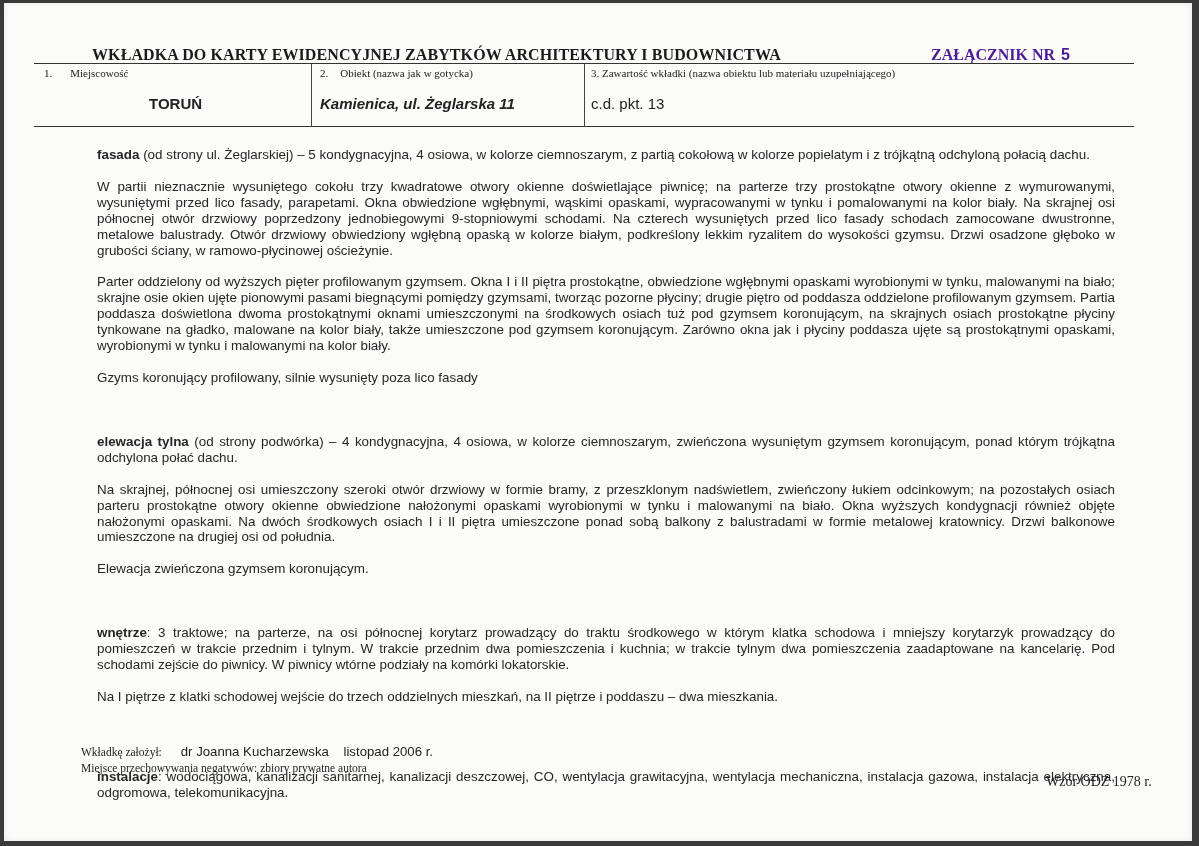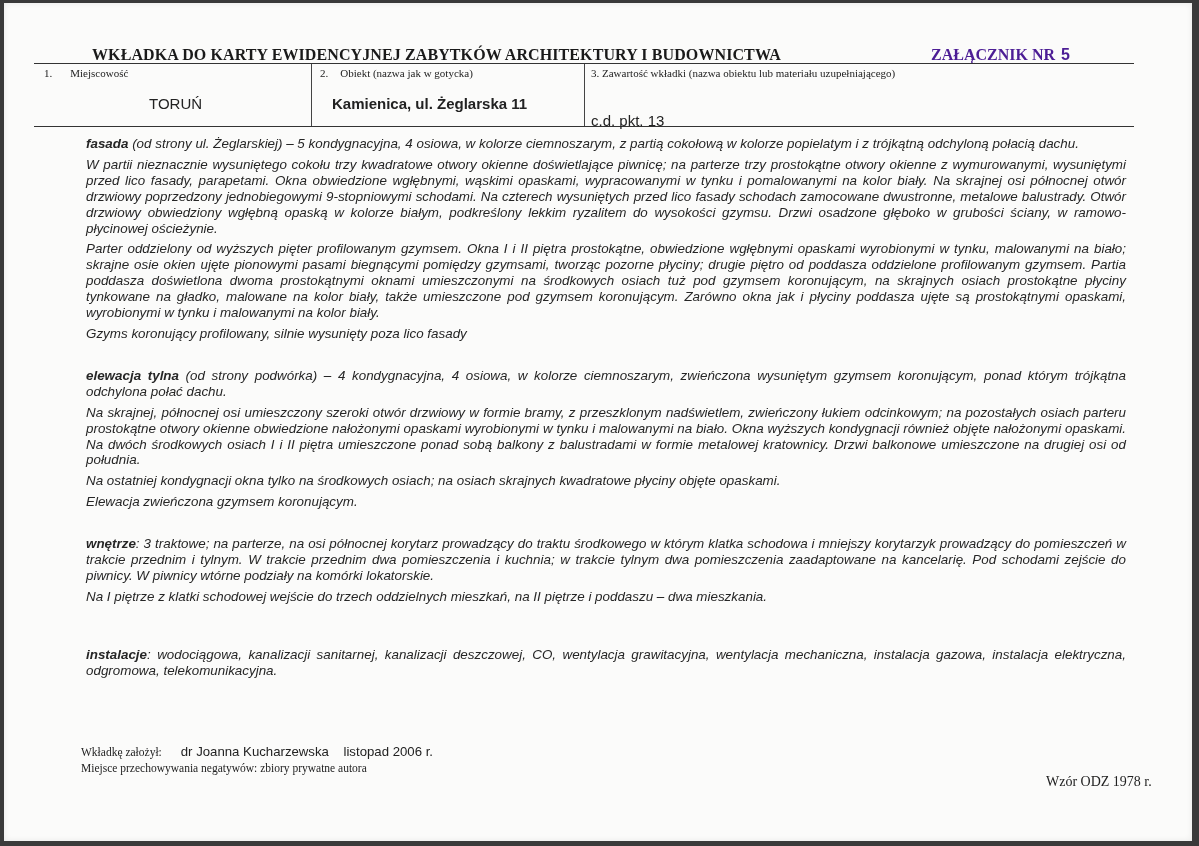--- a/index.html
+++ b/index.html
@@ -34,33 +34,33 @@
   .cell.c1 { left: 0; width: 277px; }
   .cell.c2 { left: 277px; width: 273px; border-left: 1.2px solid #444; }
   .cell.c3 { left: 550px; width: 550px; border-left: 1.2px solid #444; }
   .cell .lbl { position: absolute; top: 3px; font-size: 11px; color: #222; }
   .cell.c1 .lbl { left: 10px; }
   .cell.c1 .lbl .n { margin-right: 18px; }
   .cell.c2 .lbl { left: 8px; }
   .cell.c2 .lbl .n { margin-right: 12px; }
   .cell.c3 .lbl { left: 6px; }
   .cell .val { position: absolute; top: 31px; font-size: 15px; color: #222; }
-  .cell.c1 .val { left: 115px; font-weight: normal; }
-  .cell.c2 .val { left: 20px; font-weight: bold; }
-  .cell.c3 .val { left: 6px; font-weight: normal; margin-top: 17px; }
+  .cell.c1 .val { left: 115px; font-weight: bold; }
+  .cell.c2 .val { left: 8px; font-weight: bold; font-style: italic; }
+  .cell.c3 .val { left: 6px; font-weight: normal; }
 
   .body-text {
     position: absolute; left: 77px; top: 128px; width: 1050px;
     font-size: 13.4px; line-height: 15.9px; color: #262626;
   }
   .body-text .subhead {
     font-family: "Liberation Serif", serif; font-style: italic; font-size: 13px;
     margin-left: 12px; display: block;
   }
-  .body-text p { margin: 5px; text-align: justify; font-style: italic; }
+  .body-text p { margin: 16px; text-align: justify; }
   .body-text .gap { height: 16px; }
   .body-text b { font-weight: bold; }
 
   .footer { position: absolute; left: 77px; font-size: 11.5px; color: #222; }
   .footer .v { font-family: "Liberation Sans", sans-serif; font-size: 13.2px; margin-left: 6px; }
   .f1 { top: 741px; }
   .f2 { top: 759px; text-align: right; }
   .wzor { position: absolute; left: 1042px; top: 771px; font-size: 14px; color: #222; }
 </style>
 </head>
@@ -89,21 +89,20 @@
   <div class="body-text sans">
 
     <p><b>fasada</b><span> (od strony ul. Żeglarskiej) – 5 kondygnacyjna, 4 osiowa, w kolorze ciemnoszarym, z partią cokołową w kolorze popielatym i z trójkątną odchyloną połacią dachu.</span></p>
     <p>W partii nieznacznie wysuniętego cokołu trzy kwadratowe otwory okienne doświetlające piwnicę; na parterze trzy prostokątne otwory okienne z wymurowanymi, wysuniętymi przed lico fasady, parapetami. Okna obwiedzione wgłębnymi, wąskimi opaskami, wypracowanymi w tynku i pomalowanymi na kolor biały. Na skrajnej osi północnej otwór drzwiowy poprzedzony jednobiegowymi 9-stopniowymi schodami. Na czterech wysuniętych przed lico fasady schodach zamocowane dwustronne, metalowe balustrady. Otwór drzwiowy obwiedziony wgłębną opaską w kolorze białym, podkreślony lekkim ryzalitem do wysokości gzymsu. Drzwi osadzone głęboko w grubości ściany, w ramowo-płycinowej ościeżynie.</p>
     <p>Parter oddzielony od wyższych pięter profilowanym gzymsem. Okna I i II piętra prostokątne, obwiedzione wgłębnymi opaskami wyrobionymi w tynku, malowanymi na biało; skrajne osie okien ujęte pionowymi pasami biegnącymi pomiędzy gzymsami, tworząc pozorne płyciny; drugie piętro od poddasza oddzielone profilowanym gzymsem. Partia poddasza doświetlona dwoma prostokątnymi oknami umieszczonymi na środkowych osiach tuż pod gzymsem koronującym, na skrajnych osiach prostokątne płyciny tynkowane na gładko, malowane na kolor biały, także umieszczone pod gzymsem koronującym. Zarówno okna jak i płyciny poddasza ujęte są prostokątnymi opaskami, wyrobionymi w tynku i malowanymi na kolor biały.</p>
     <p>Gzyms koronujący profilowany, silnie wysunięty poza lico fasady</p>
     <div class="gap"></div>
 
     <p><b>elewacja tylna</b><span> (od strony podwórka) – 4 kondygnacyjna, 4 osiowa, w kolorze ciemnoszarym, zwieńczona wysuniętym gzymsem koronującym, ponad którym trójkątna odchylona połać dachu.</span></p>
     <p>Na skrajnej, północnej osi umieszczony szeroki otwór drzwiowy w formie bramy, z przeszklonym nadświetlem, zwieńczony łukiem odcinkowym; na pozostałych osiach parteru prostokątne otwory okienne obwiedzione nałożonymi opaskami wyrobionymi w tynku i malowanymi na biało. Okna wyższych kondygnacji również objęte nałożonymi opaskami. Na dwóch środkowych osiach I i II piętra umieszczone ponad sobą balkony z balustradami w formie metalowej kratownicy. Drzwi balkonowe umieszczone na drugiej osi od południa.</p>
-    <p>Na ostatniej kondygnacji okna tylko na środkowych osiach; na osiach skrajnych kwadratowe płyciny objęte opaskami.</p>
     <p>Elewacja zwieńczona gzymsem koronującym.</p>
     <div class="gap"></div>
 
     <p><b>wnętrze</b><span>: 3 traktowe; na parterze, na osi północnej korytarz prowadzący do traktu środkowego w którym klatka schodowa i mniejszy korytarzyk prowadzący do pomieszczeń w trakcie przednim i tylnym. W trakcie przednim dwa pomieszczenia i kuchnia; w trakcie tylnym dwa pomieszczenia zaadaptowane na kancelarię. Pod schodami zejście do piwnicy. W piwnicy wtórne podziały na komórki lokatorskie.</span></p>
     <p>Na I piętrze z klatki schodowej wejście do trzech oddzielnych mieszkań, na II piętrze i poddaszu – dwa mieszkania.</p>
     <div class="gap"></div>
 
     <div class="gap"></div>
 
     <p><b>instalacje</b><span>: wodociągowa, kanalizacji sanitarnej, kanalizacji deszczowej, CO, wentylacja grawitacyjna, wentylacja mechaniczna, instalacja gazowa, instalacja elektryczna, odgromowa, telekomunikacyjna.</span></p>

